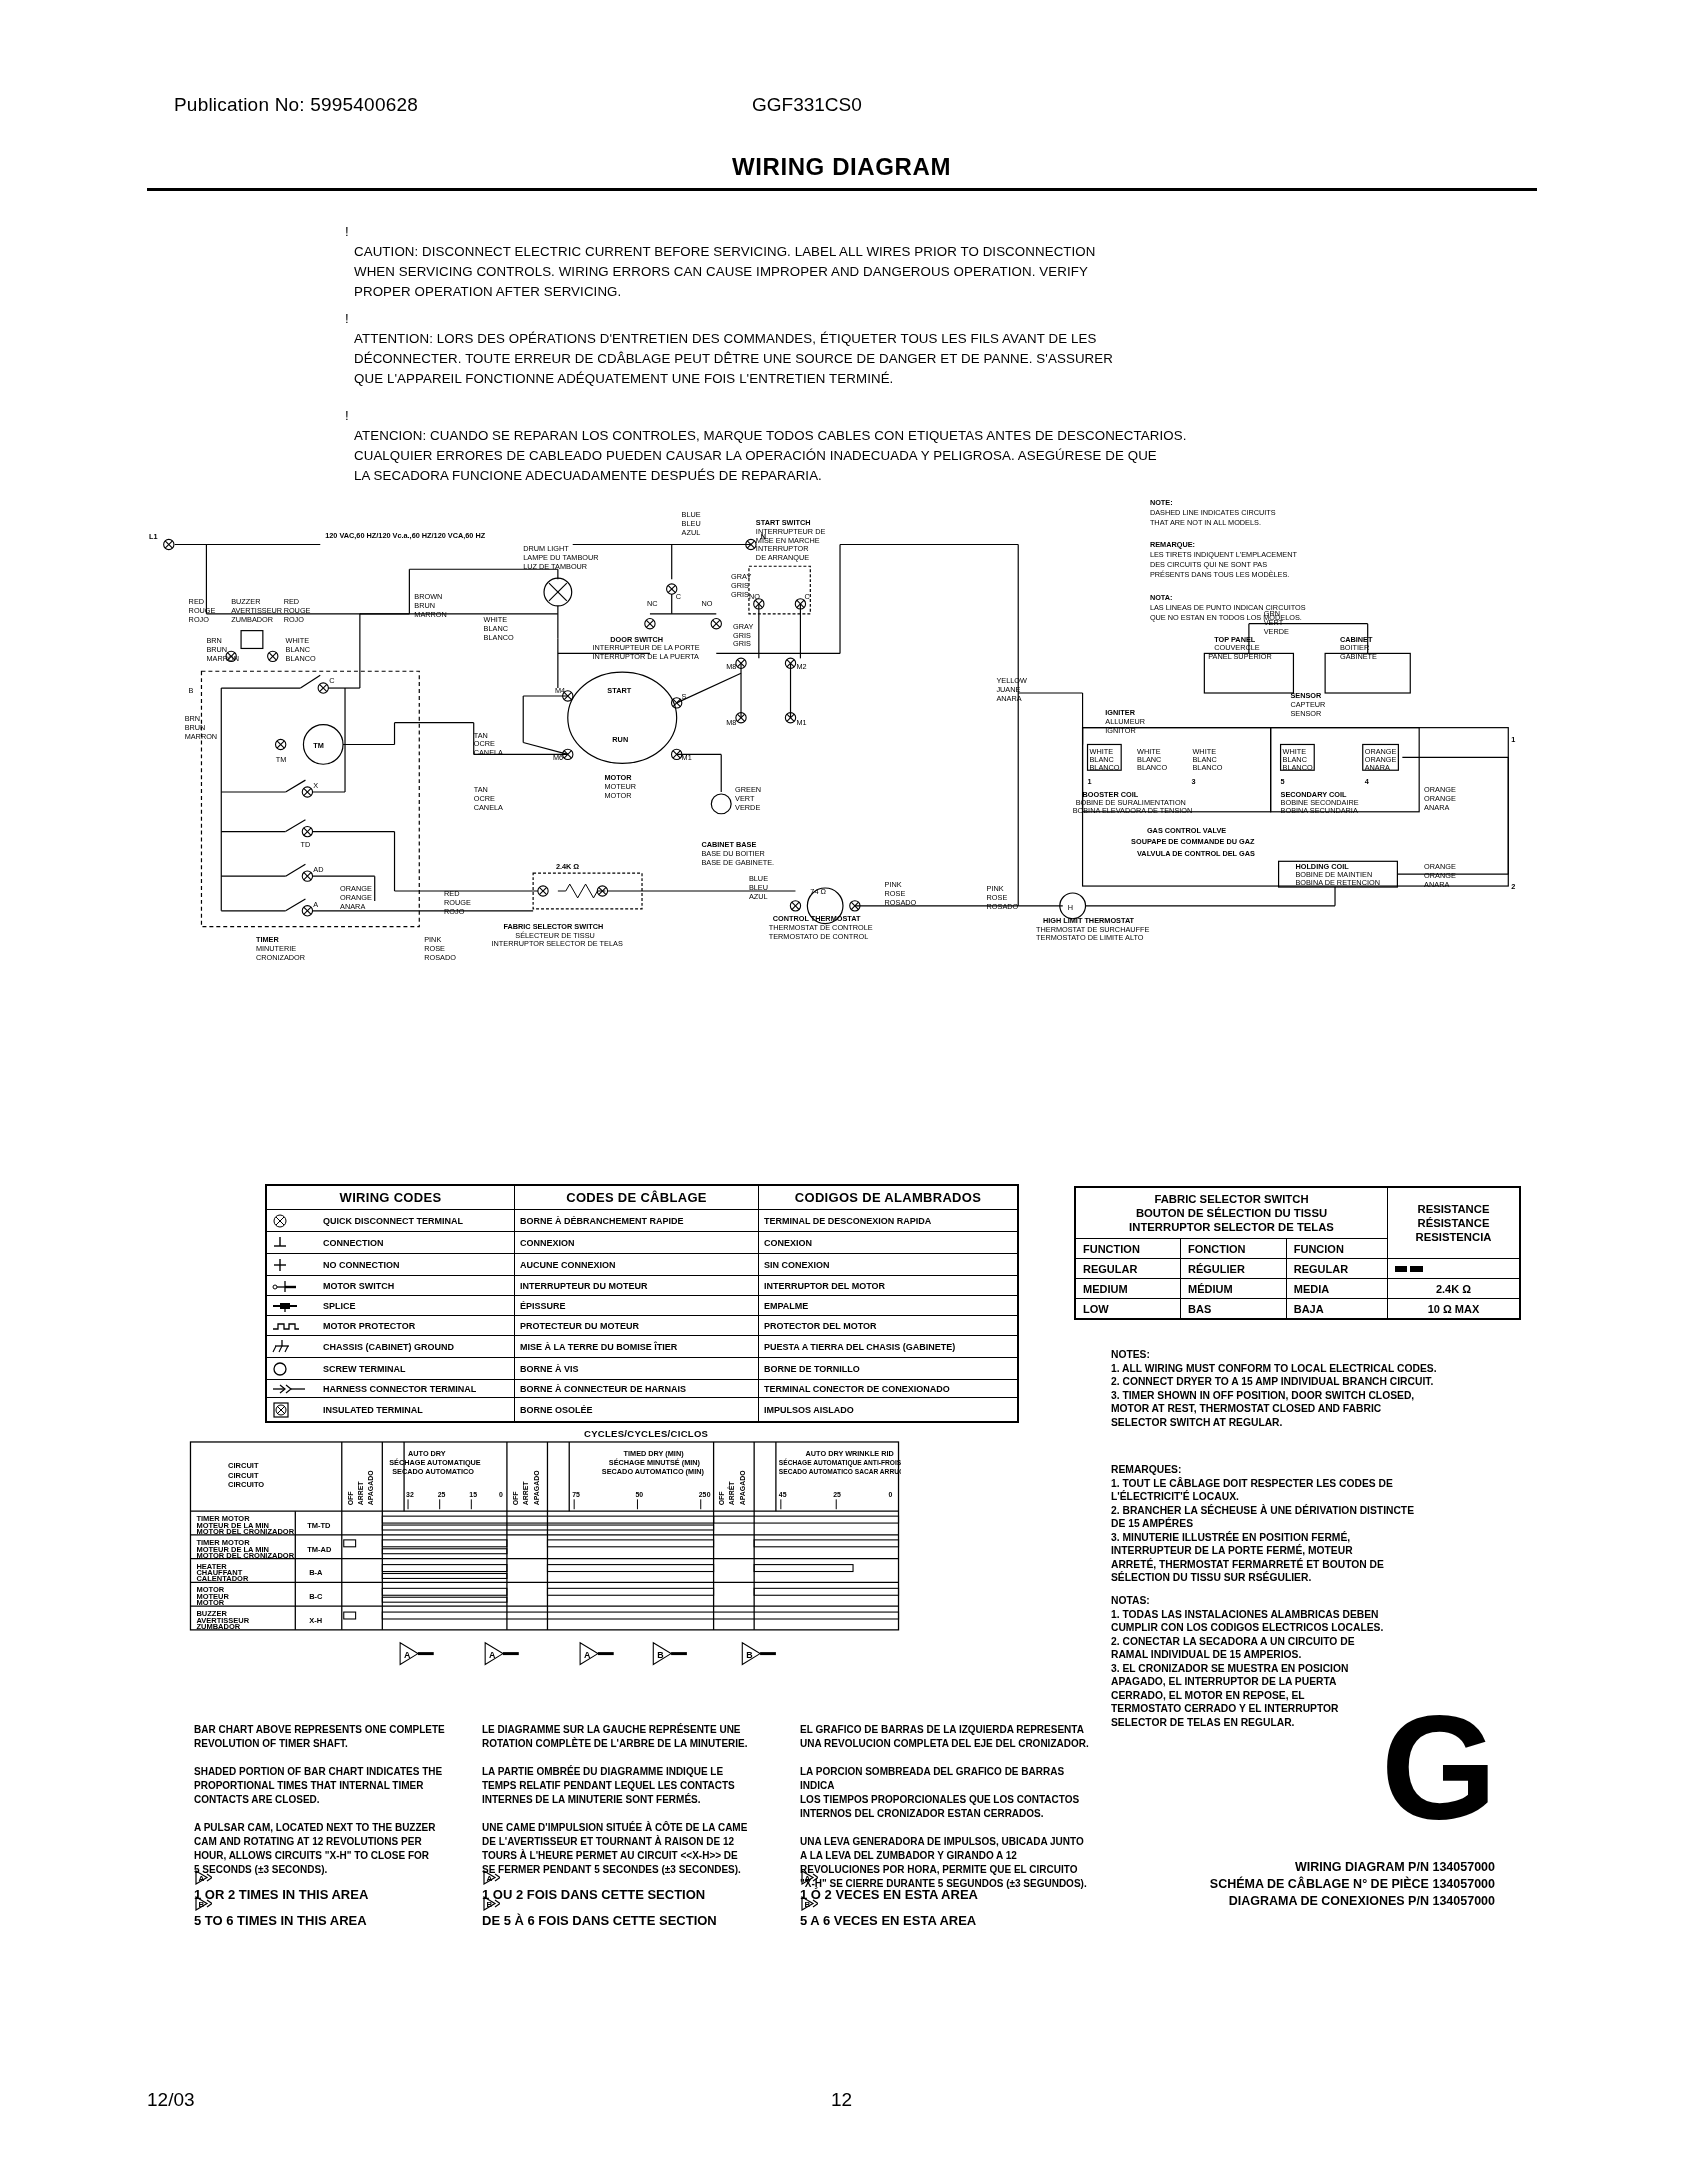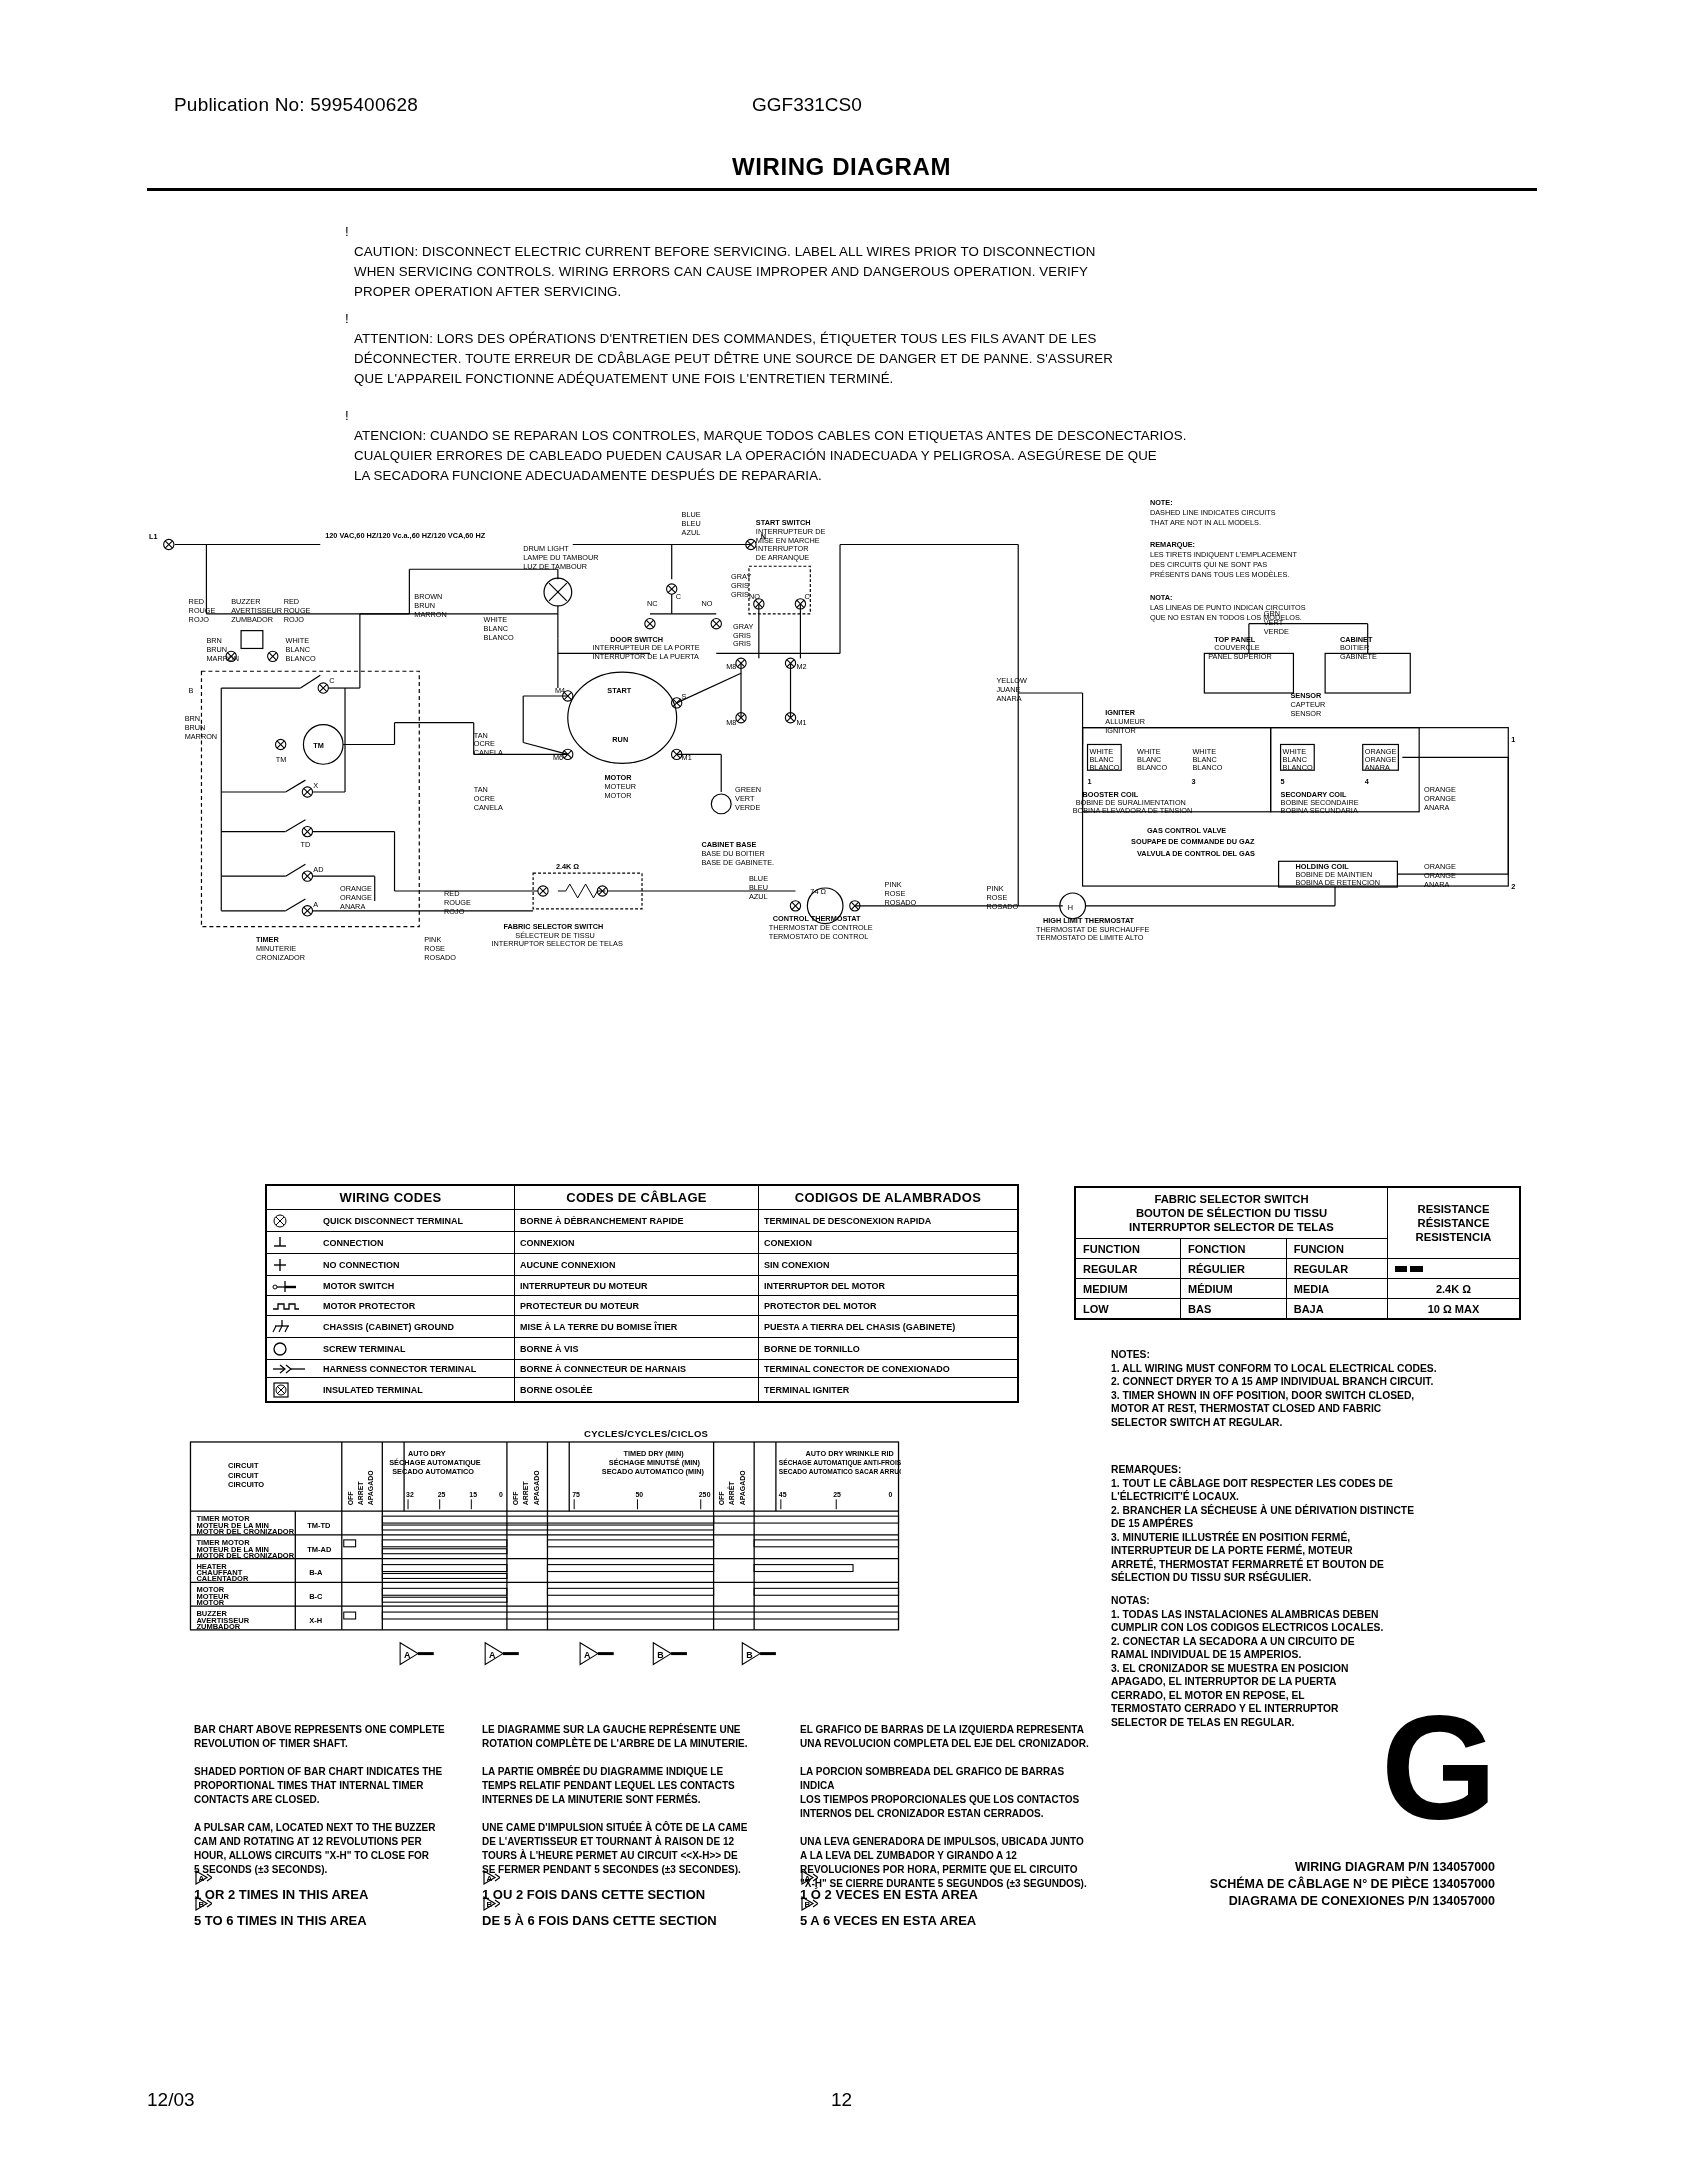--- a/index.html
+++ b/index.html
@@ -466,20 +466,32 @@
               <line x1="13" y1="2" x2="13" y2="13" stroke="#000" stroke-width="1.3"></line>
               <line x1="13" y1="8" x2="24" y2="8" stroke="#000" stroke-width="2.4"></line>
             </svg>
         </td>
         <td class="en">MOTOR SWITCH</td>
         <td class="fr">INTERRUPTEUR DU MOTEUR</td>
         <td class="es">INTERRUPTOR DEL MOTOR</td>
       </tr>
       <tr>
         <td class="sym">
+          <svg width="26" height="14" viewBox="0 0 26 14">
+              <line x1="1" y1="7" x2="25" y2="7" stroke="#000" stroke-width="2"></line>
+              <rect x="8" y="4" width="10" height="6" fill="#000"></rect>
+              <line x1="13" y1="7" x2="13" y2="13" stroke="#000" stroke-width="1.3"></line>
+            </svg>
+        </td>
+        <td class="en">SPLICE</td>
+        <td class="fr">ÉPISSURE</td>
+        <td class="es">EMPALME</td>
+      </tr>
+      <tr>
+        <td class="sym">
           <svg width="28" height="14" viewBox="0 0 28 14">
               <path d="M1 10 h5 v-5 h6 v5 h5 v-5 h6 v5 h4" fill="none" stroke="#000" stroke-width="1.3"></path>
             </svg>
         </td>
         <td class="en">MOTOR PROTECTOR</td>
         <td class="fr">PROTECTEUR DU MOTEUR</td>
         <td class="es">PROTECTOR DEL MOTOR</td>
       </tr>
       <tr>
         <td class="sym">
@@ -522,21 +534,21 @@
         <td class="sym">
           <svg width="18" height="18" viewBox="0 0 18 18">
               <rect x="2" y="2" width="14" height="14" fill="none" stroke="#000" stroke-width="1.2"></rect>
               <circle cx="9" cy="9" r="5" fill="none" stroke="#000"></circle>
               <line x1="5" y1="5" x2="13" y2="13" stroke="#000"></line>
               <line x1="5" y1="13" x2="13" y2="5" stroke="#000"></line>
             </svg>
         </td>
         <td class="en">INSULATED TERMINAL</td>
         <td class="fr">BORNE OSOLÉE</td>
-        <td class="es">TERMINAL IGNITER</td>
+        <td class="es">IMPULSOS AISLADO</td>
       </tr>
     </tbody>
   </table>
 
   <table class="abs fsel">
     <tbody>
         <tr>
       <td class="hd" colspan="3" style="width:297px;white-space:pre-line">FABRIC SELECTOR SWITCH
 BOUTON DE SÉLECTION DU TISSU
 INTERRUPTOR SELECTOR DE TELAS</td>

